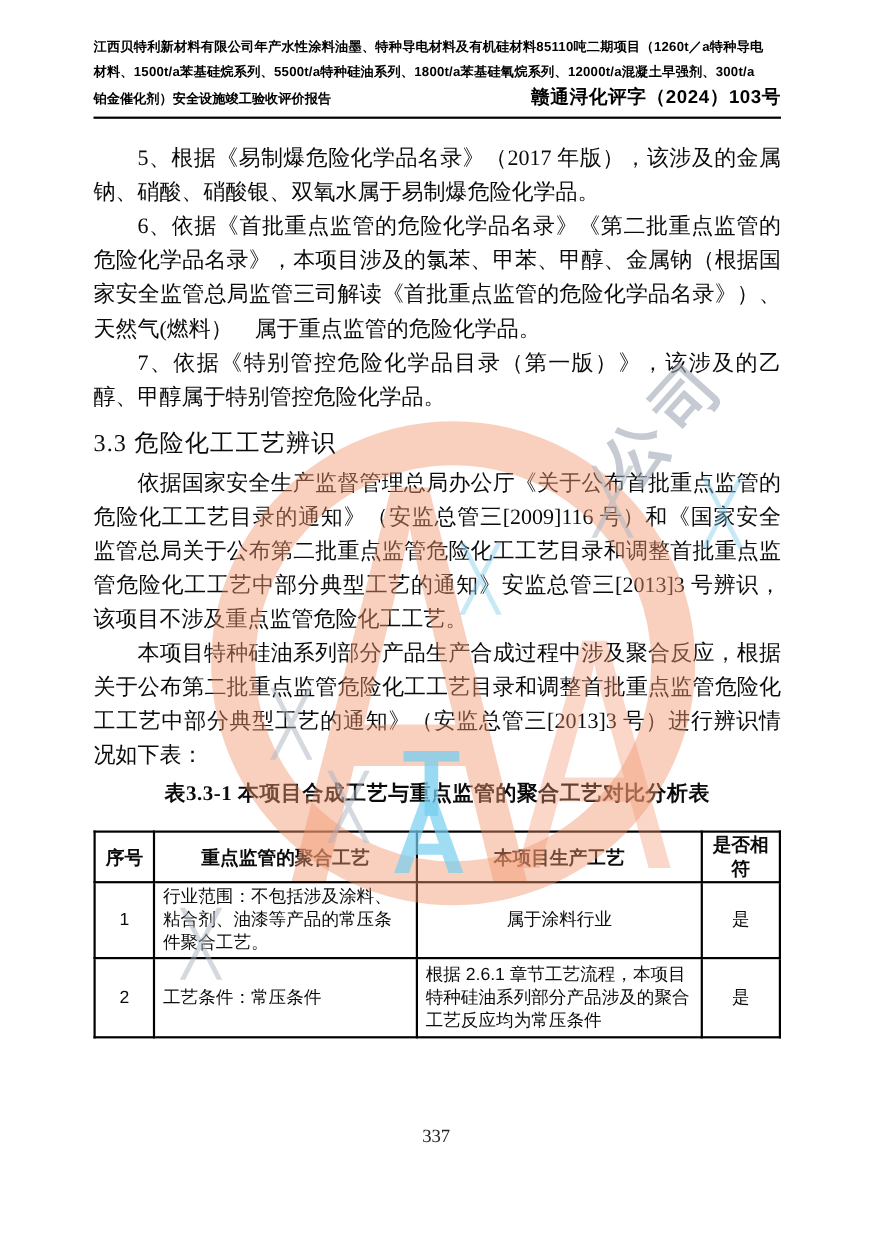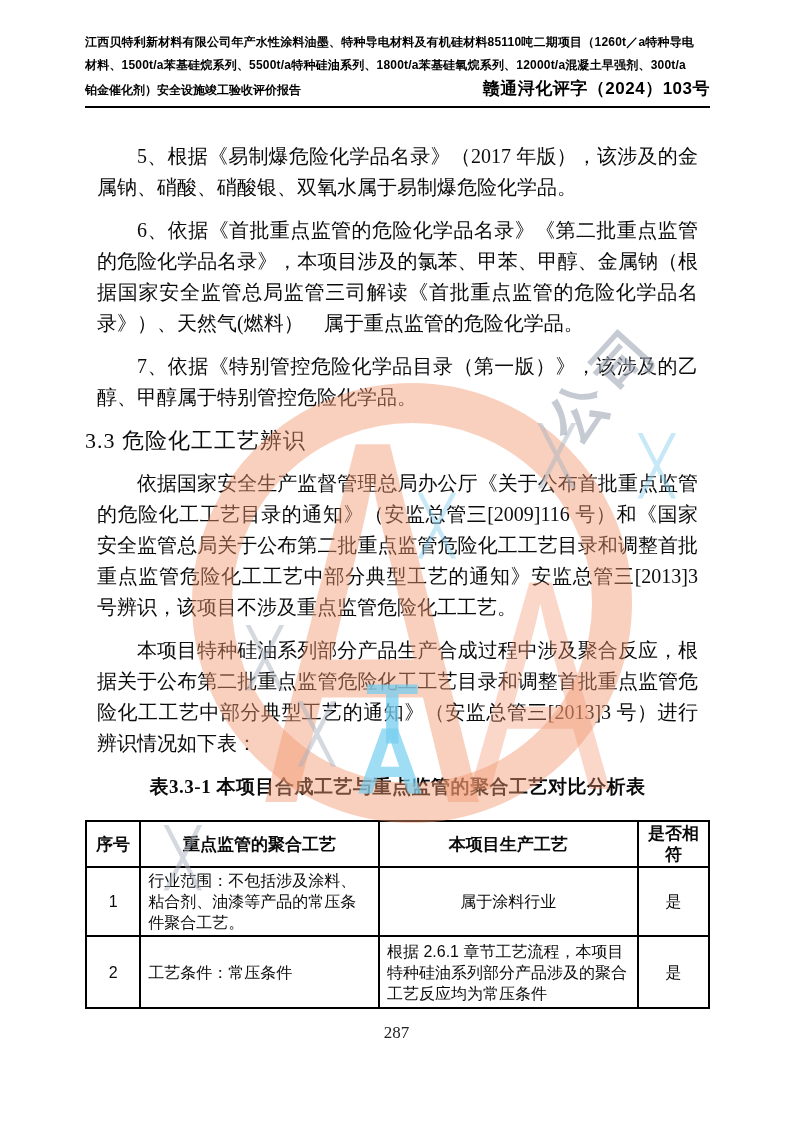--- a/index.html
+++ b/index.html
@@ -16,21 +16,21 @@
   }
   .h-line{white-space:nowrap;overflow:hidden;letter-spacing:0.2px;}
   .h-line3{display:flex;justify-content:space-between;align-items:baseline;white-space:nowrap;}
   .doc-no{font-size:17px;font-weight:bold;letter-spacing:0.5px;}
   .rule{position:absolute;left:85px;width:625px;top:106px;height:2px;background:#000;z-index:1;}
   
   .content{
     position:absolute;left:85px;width:625px;top:129px;z-index:1;
     font-size:20px;line-height:31px;text-align:justify;
   }
-  .content p{margin:12px;text-indent:2em;}
+  .content p{margin:0;text-indent:2em;}
   .sec-heading{
     margin:10px 0 6px;font-size:22px;font-weight:normal;letter-spacing:1px;
     font-family:"Liberation Serif","DejaVu Serif",serif;
   }
   .caption{
     margin:3px 0 3px;text-align:center;font-weight:bold;font-size:19px;
     font-family:Liberation Serif, serif;letter-spacing:0.5px;
   }
   table.cmp{
     border-collapse:collapse;width:100%;margin:18px 0 7px;
@@ -126,21 +126,21 @@
         <td class="c-center">2</td>
         <td>工艺条件：常压条件</td>
         <td>根据 2.6.1 章节工艺流程，本项目特种硅油系列部分产品涉及的聚合工艺反应均为常压条件</td>
         <td class="c-center">是</td>
       </tr>
     </tbody>
       </table>
 
   </div>
 
-  <div class="footer">287</div>
+  <div class="footer">337</div>
 
   <div class="wm">
     <div class="wm-ring"></div>
     <div class="wm-a1">A</div>
     <div class="wm-a2">A</div>
     <div class="wm-t">T</div>
     <div class="wm-ab">A</div>
     <div class="wm-corner">公司</div>
     <div class="wm-x x-gray" style="left:540px;top:428px;">╳</div>
     <div class="wm-x x-blue" style="left:640px;top:438px;">╳</div>

